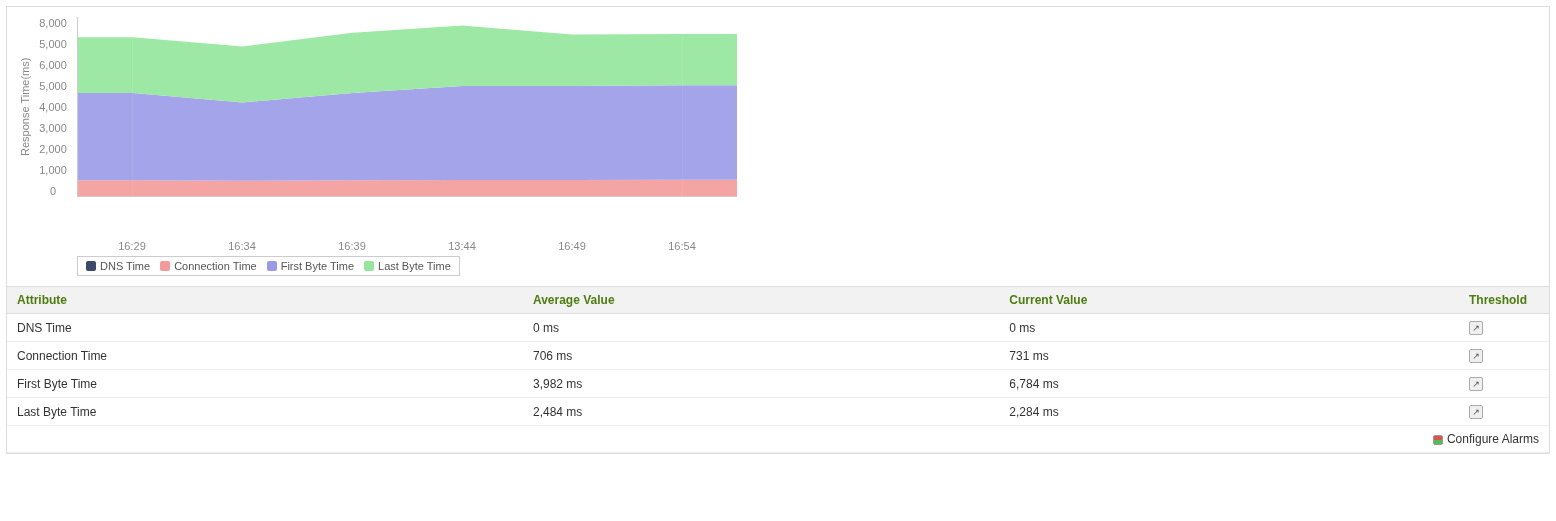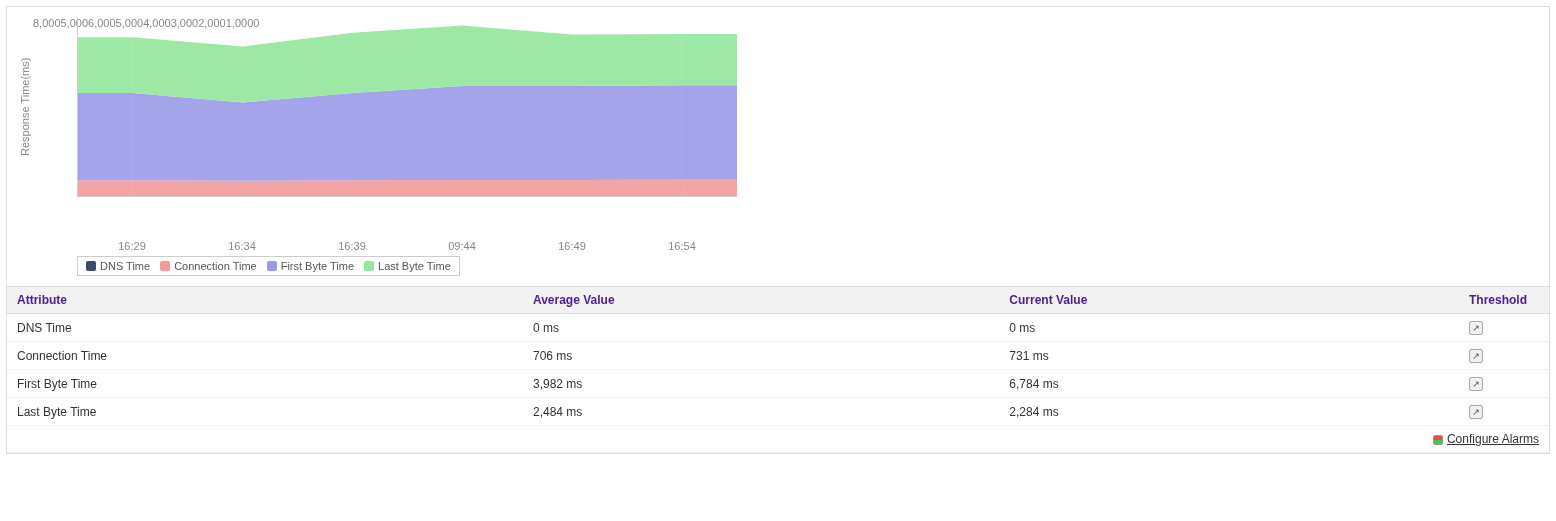--- a/index.html
+++ b/index.html
@@ -38,21 +38,21 @@
     writing-mode: vertical-rl;
     transform: rotate(180deg);
     text-align: center;
     font-size: 11px;
     color: #888;
     padding: 0 2px;
     width: 16px;
   }
   .yticks {
     display: flex;
-    flex-direction: row;
+    flex-direction: column;
     justify-content: space-between;
     font-size: 11px;
     color: #888;
     text-align: center;
     padding-right: 4px;
     width: 44px;
     height: 180px;
   }
   .plot-area {
     position: relative;
@@ -96,21 +96,21 @@
     margin-top: 2px;
   }
   table.data th {
     background: #f2f2f2;
     text-align: left;
     font-weight: bold;
     font-size: 12px;
     padding: 6px 10px;
     border-top: 1px solid #ddd;
     border-bottom: 1px solid #ddd;
-    color:#4c1d95;
+    color:#4d7c0f;
   }
   table.data td {
     padding: 6px 10px;
     border-bottom: 1px solid #eee;
     font-size: 12px;
     color:#333;
   }
   .thresh-icon {
     display:inline-flex;
     width:14px; height:14px;
@@ -124,21 +124,20 @@
     border-radius:2px;
   }
   .footer-row td {
     text-align:right;
     padding: 6px 10px;
     border-bottom:none;
   }
   .config-link {
     font-size:12px;
     color:#333;
-    text-decoration:underline;
     cursor:pointer;
   }
   .traffic-dot {
     display:inline-block;
     width:10px;height:10px;
     border:1px solid #999;
     border-radius:2px;
     margin-right:4px;
     vertical-align:middle;
     background: linear-gradient(#e05050 0 50%, #50c050 50% 100%);
@@ -178,21 +177,21 @@
               <path d="M91.66666666666666 90.8625 L100 90.8625 L100 100 L91.66666666666666 100 Z" fill="#f49a9a" fill-opacity="0.9"></path>
               <path d="M91.66666666666666 38.075 L100 38.075 L100 90.8625 L91.66666666666666 90.8625 Z" fill="#9a9ae8" fill-opacity="0.9"></path>
               <path d="M91.66666666666666 9.524999999999991 L100 9.524999999999991 L100 38.075 L91.66666666666666 38.075 Z" fill="#94e69c" fill-opacity="0.9"></path>
             </svg>
           </div>
       </div>
       <div class="xticks" id="xticks">
           <span>16:29</span>
           <span>16:34</span>
           <span>16:39</span>
-          <span>09:44</span>
+          <span>13:44</span>
           <span>16:49</span>
           <span>16:54</span>
         </div>
       <div class="legend" id="legend">
           <span class="legend-item">
             <span class="swatch" style="background: rgb(59, 74, 107);"></span>
             <span>DNS Time</span>
           </span>
           <span class="legend-item">
             <span class="swatch" style="background: rgb(244, 154, 154);"></span>

